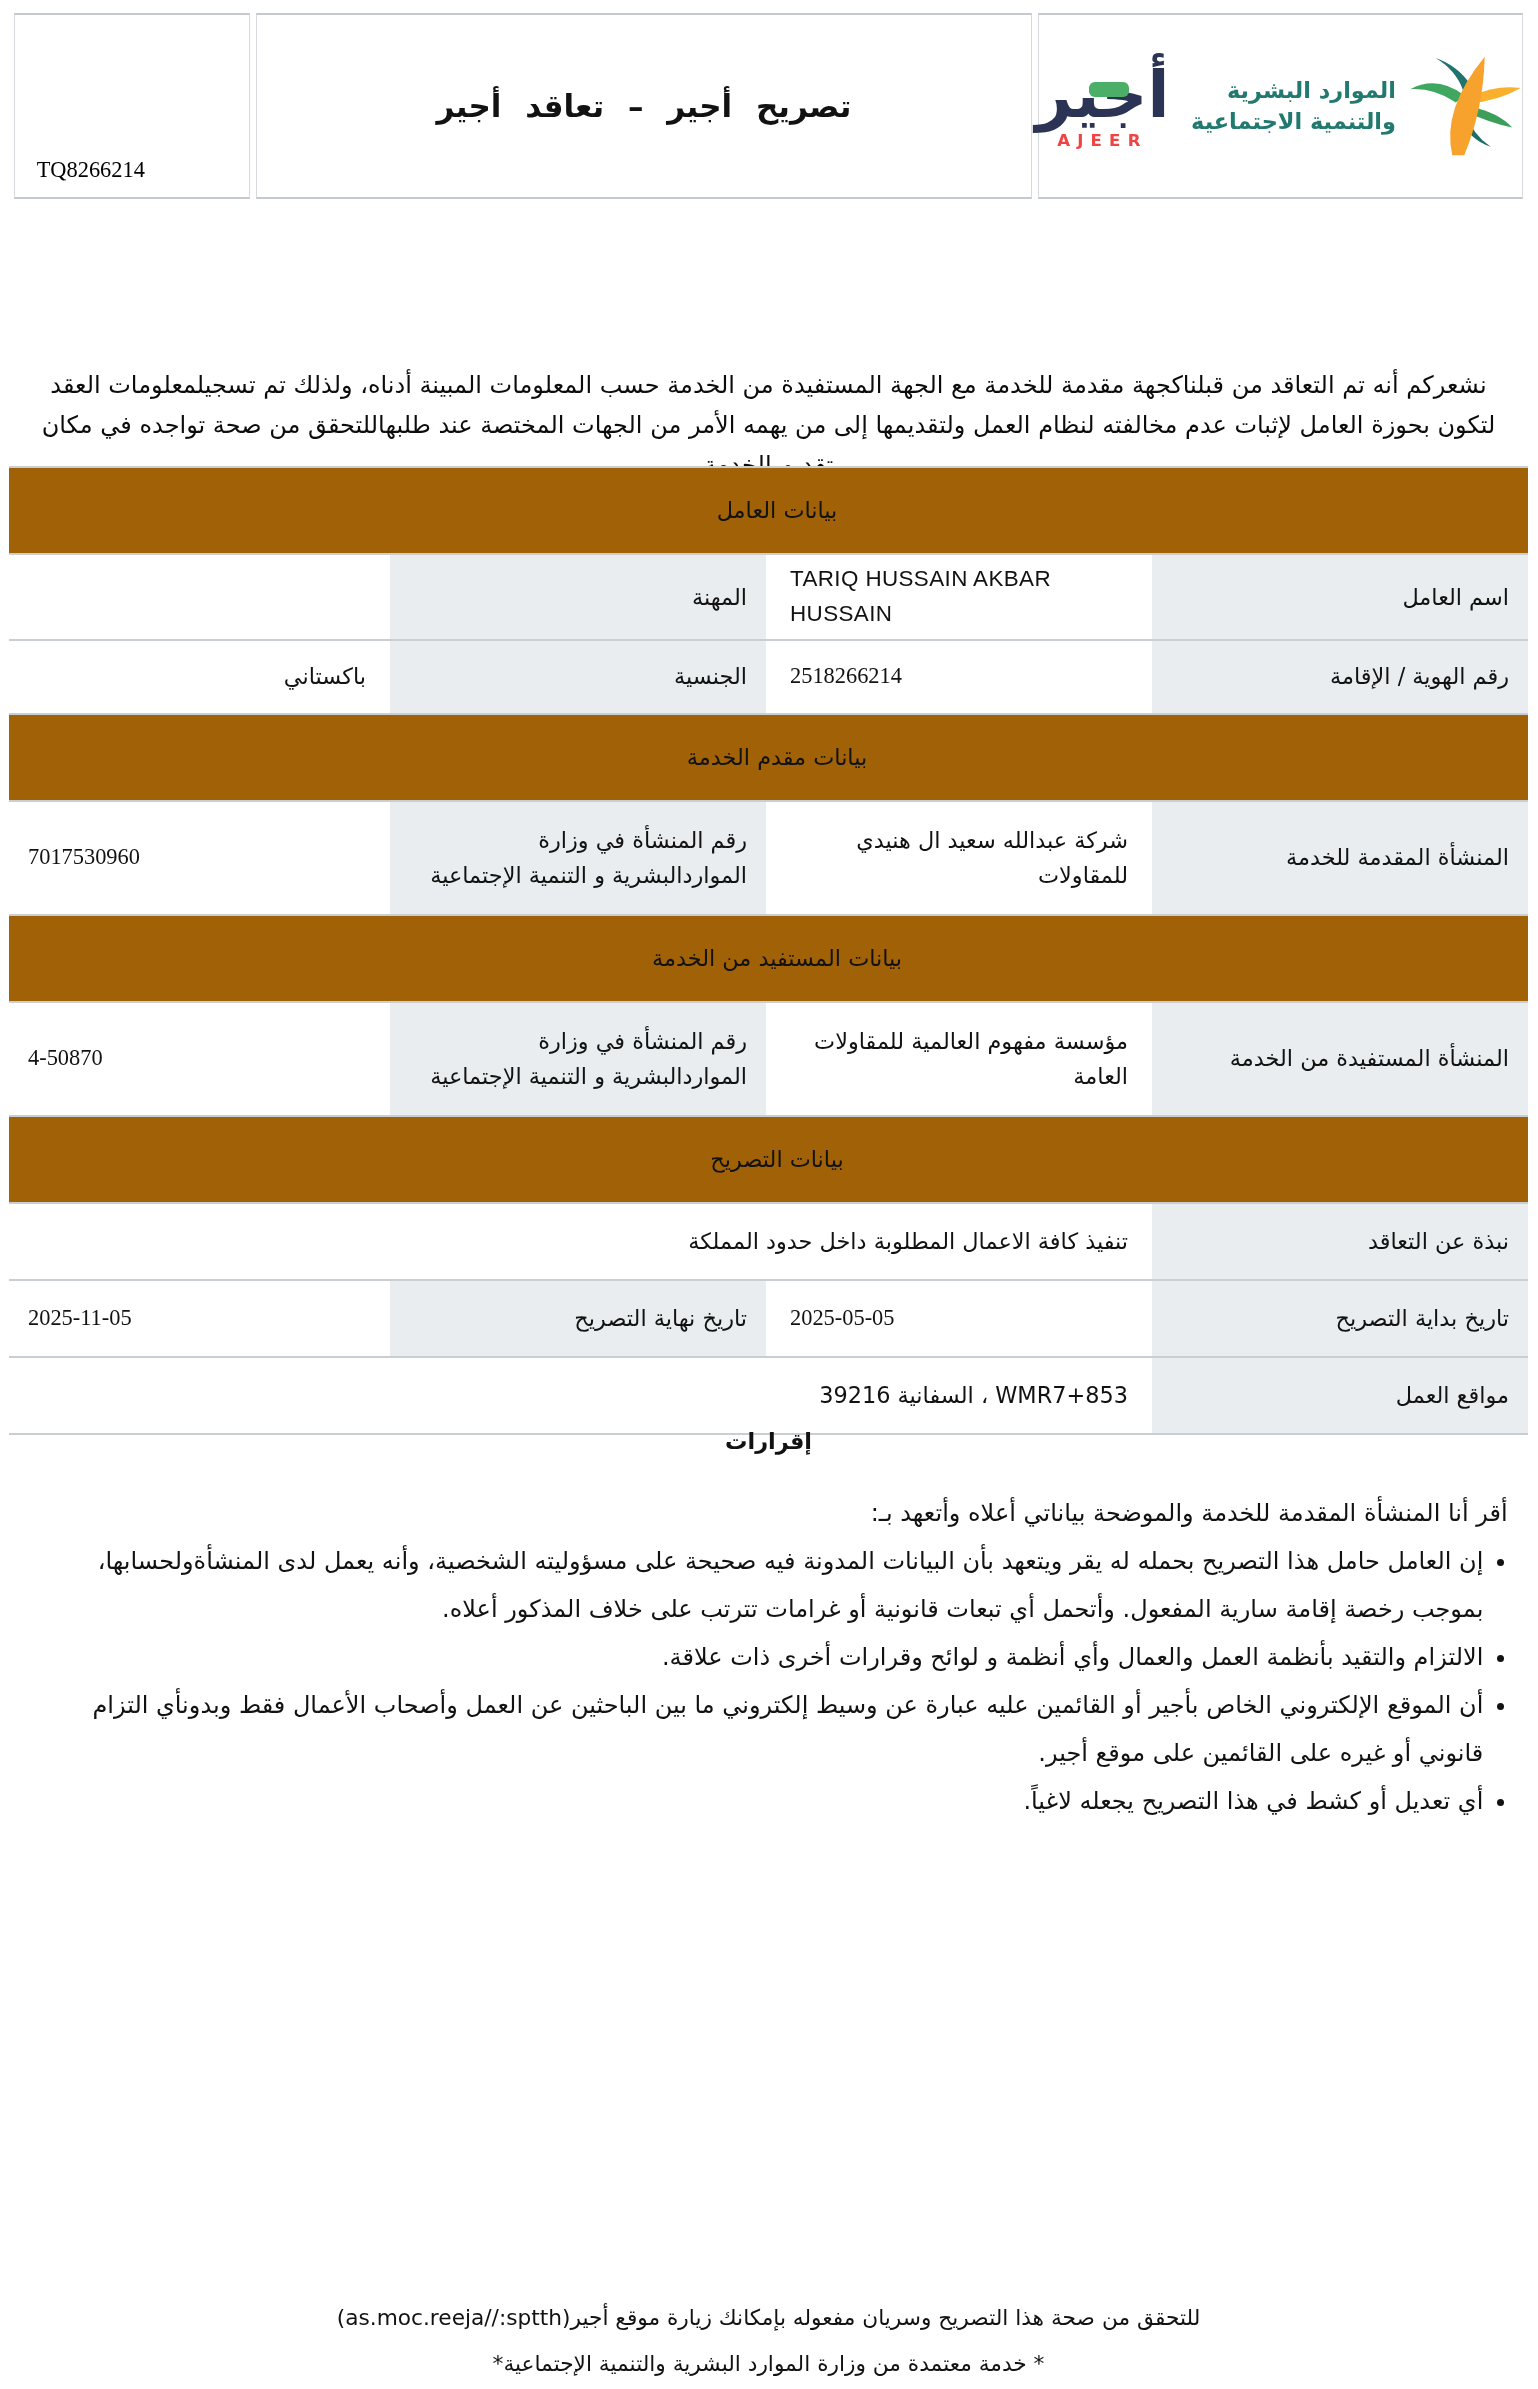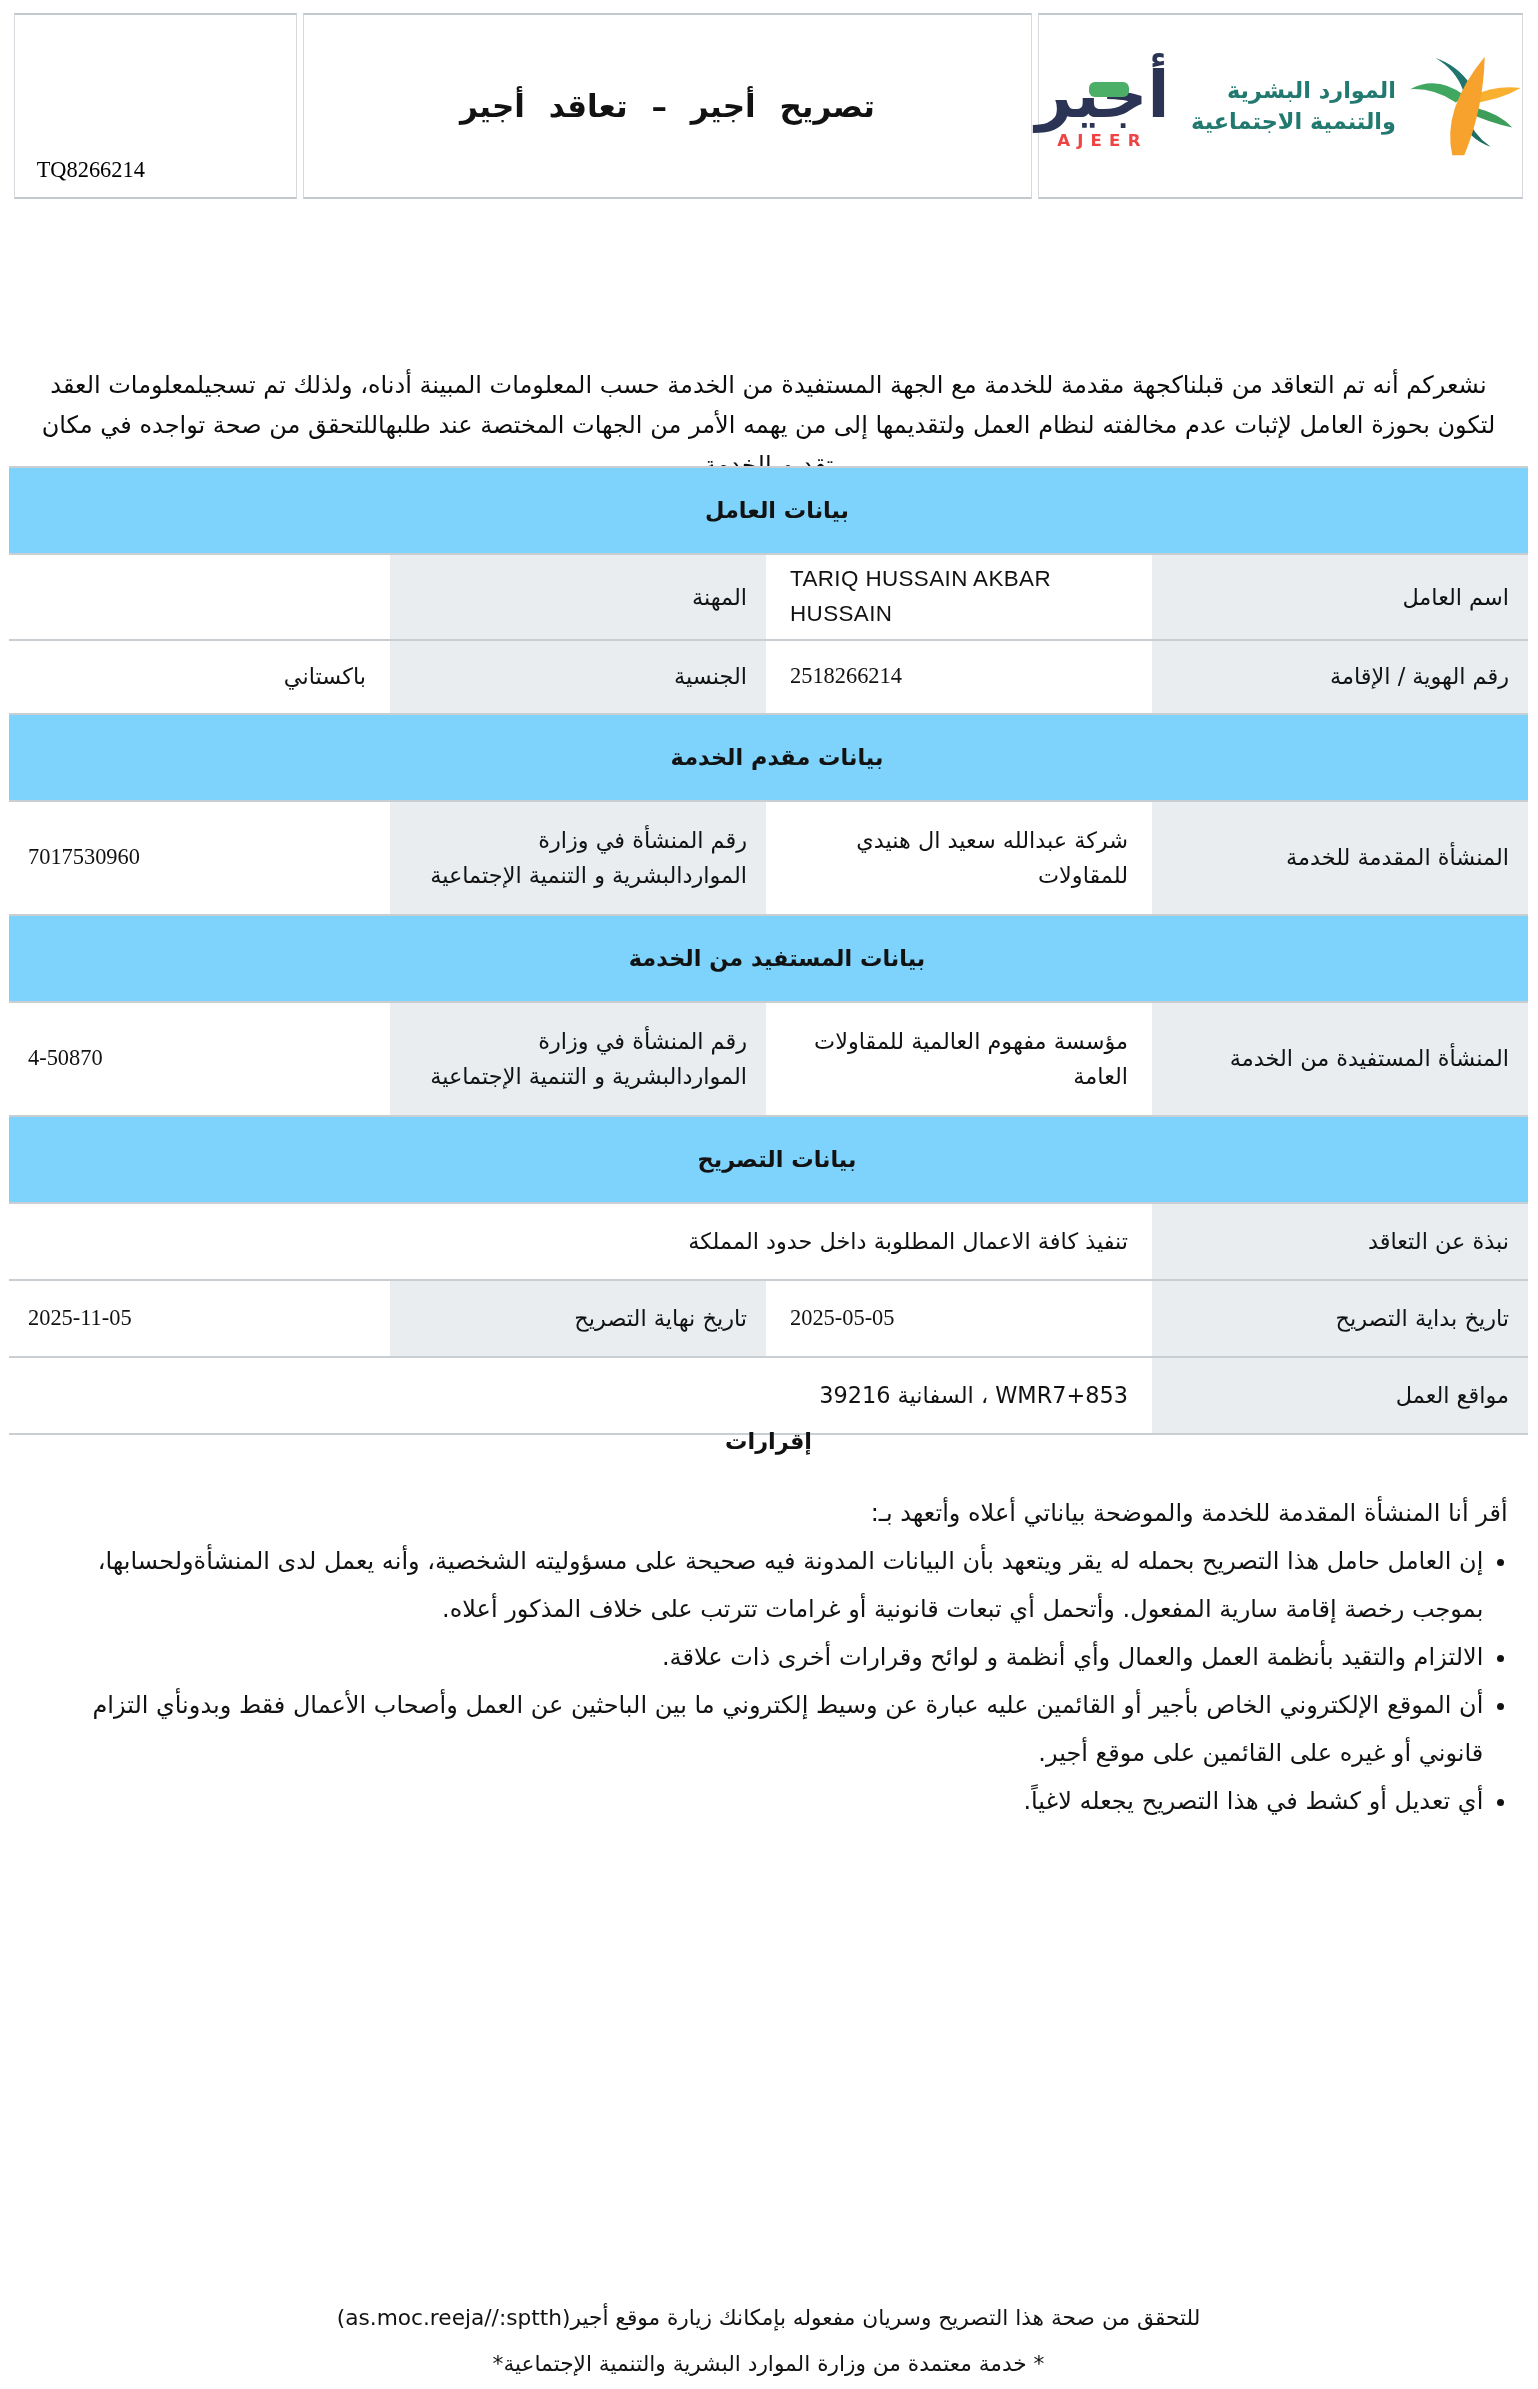--- a/index.html
+++ b/index.html
@@ -15,21 +15,21 @@
   
   .header{
     position:absolute;top:13px;left:15px;right:15px;height:186px;
     display:flex;direction:ltr;gap:5.8px;
   }
   .hbox{
     border-top:2.2px solid #c3c9cf;border-bottom:2.2px solid #c3c9cf;
     border-left:1.4px solid #d6dade;border-right:1.4px solid #d6dade;
     background:#fff;box-sizing:border-box;
   }
-  .box-number{width:283px;position:relative;}
+  .box-number{width:236px;position:relative;}
   .doc-number{
     position:absolute;left:21.7px;bottom:14.4px;
     font-family:"Liberation Serif",serif;font-size:22.4px;color:#000;
   }
   .box-title{
     flex:1;display:flex;align-items:center;justify-content:center;
     direction:rtl;font-size:31px;font-weight:bold;word-spacing:13px;
   }
   .box-logos{
     width:485px;display:flex;align-items:center;justify-content:center;
@@ -54,21 +54,21 @@
   .info-table{position:absolute;top:466px;left:10px;right:10px;border-bottom:2.2px solid #c9ced3;}
   .trow{display:grid;grid-template-columns:repeat(4,1fr);column-gap:5px;border-top:2.2px solid #c9ced3;}
   .cell{
     display:flex;align-items:center;
     padding:7.2px 19px;box-sizing:border-box;
     font-size:22.4px;line-height:1.55;background:#fff;
   }
   .lbl{background:#e9edef;}
   .sec{
     grid-column:1 / -1;justify-content:center;text-align:center;
-    background:#7dd3fc;font-weight:700;min-height:85px;padding-left:36px;
+    background:#a16207;font-weight:400;min-height:85px;padding-left:36px;
   }
   .span3{grid-column:span 3;}
   .h-row{min-height:72px;}
   .h-tall{min-height:112px;}
   .h-last{min-height:75px;}
   .latin-serif{font-family:"Liberation Serif",serif;direction:ltr;}
   .latin-sans{font-family:"Liberation Sans",sans-serif;letter-spacing:0.4px;direction:ltr;}
   
   .declarations{position:absolute;top:1428px;left:21.7px;right:21.7px;}
   .decl-title{text-align:center;font-size:22.4px;font-weight:600;margin:0 0 35px 0;}

